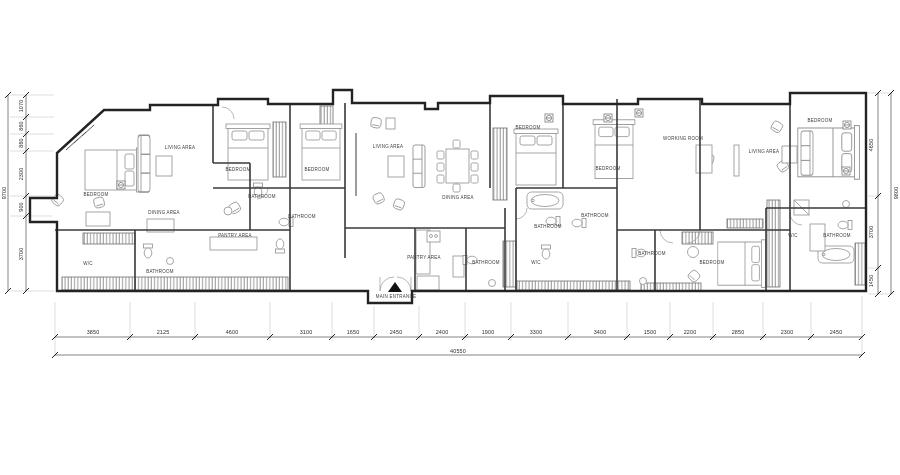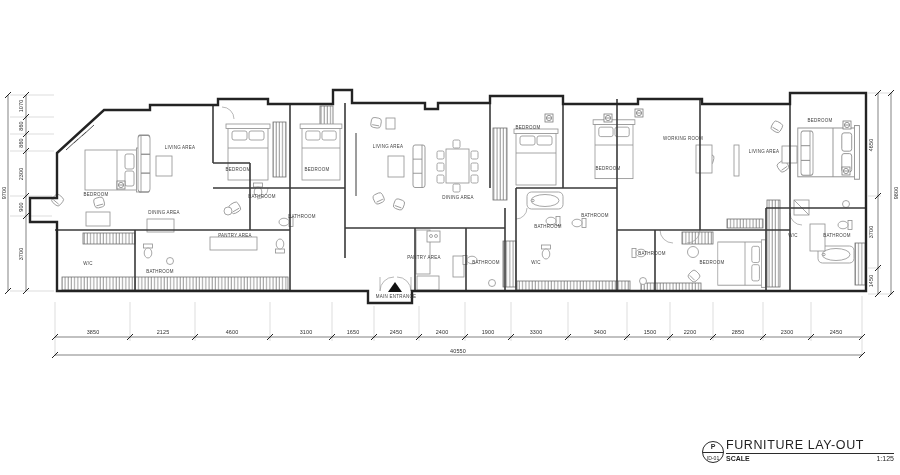--- a/index.html
+++ b/index.html
@@ -348,27 +348,13 @@
       <span class="dim-label" style="left: 21px; top: 174px; --r: -90deg;">2300</span>
       <span class="dim-label" style="left: 21px; top: 207px; --r: -90deg;">900</span>
       <span class="dim-label" style="left: 21px; top: 254px; --r: -90deg;">3700</span>
       <span class="dim-label" style="left: 4px; top: 193px; --r: -90deg;">9700</span>
       <span class="dim-label" style="left: 871px; top: 145px; --r: -90deg;">4650</span>
       <span class="dim-label" style="left: 871px; top: 232px; --r: -90deg;">3700</span>
       <span class="dim-label" style="left: 871px; top: 281px; --r: -90deg;">1450</span>
       <span class="dim-label" style="left: 896px; top: 193px; --r: -90deg;">9800</span>
     </div>
 
-  <div class="title-block">
-    <div class="tb-circle">
-      <span class="half top">P</span>
-      <span class="mid"></span>
-      <span class="half bot">ID-01</span>
-    </div>
-    <div class="tb-main">
-      <div class="tb-title">FURNITURE LAY-OUT</div>
-      <div class="tb-scale-row">
-        <span>SCALE</span>
-        <span class="val">1:125</span>
-      </div>
-    </div>
-  </div>
 </div>
 
 </body></html>

